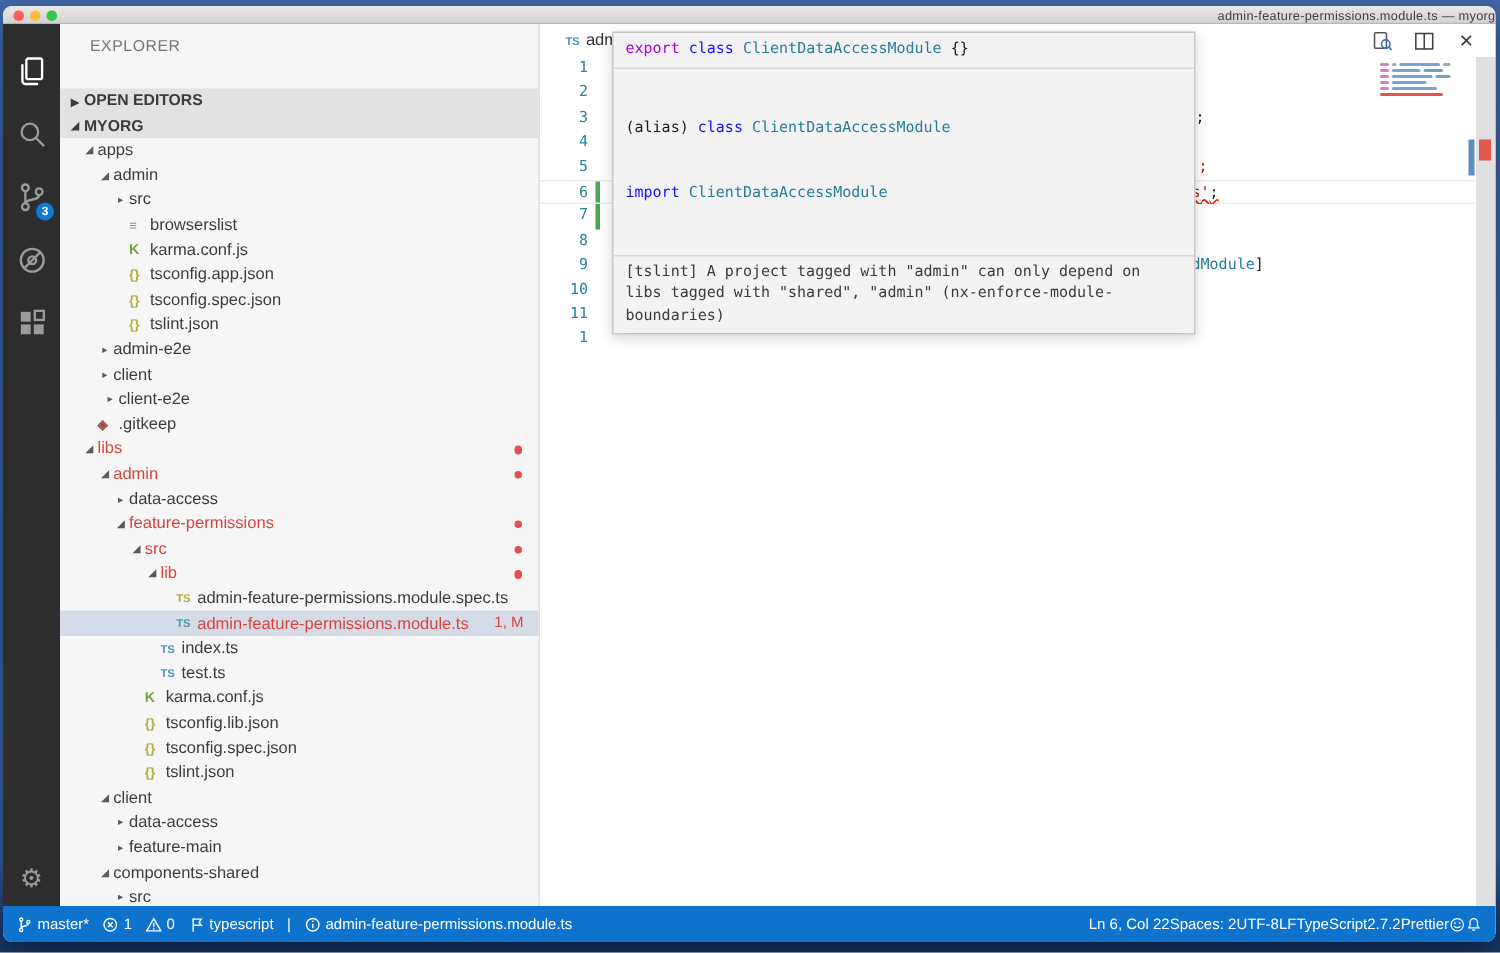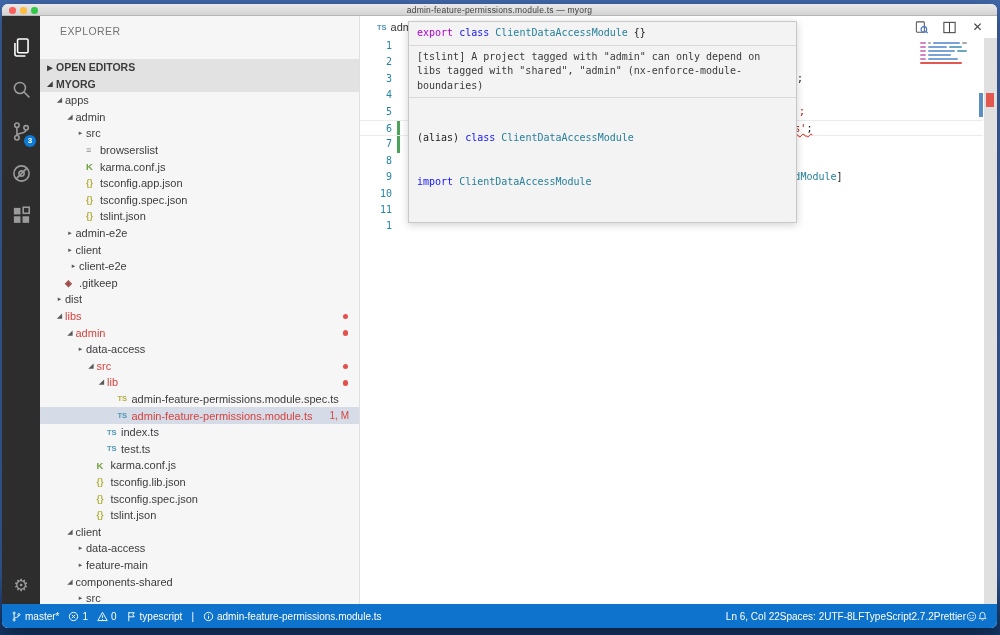--- a/index.html
+++ b/index.html
@@ -13,21 +13,21 @@
     position:absolute; left:2px; top:4px; right:3px; bottom:7px;
     border-radius:6px; overflow:hidden; background:#fff;
     box-shadow:0 8px 22px rgba(0,0,0,.45);
     display:flex; flex-direction:column;
   }
   
   .titlebar {
     height:12px; flex:0 0 12px;
     background:linear-gradient(#e9e9e9,#d3d3d3);
     border-bottom:1px solid #b6b6b6;
-    position:relative; display:flex; align-items:center; justify-content:center;
+    position:relative; display:flex; align-items:center; justify-content:flex-end;
   }
   .titlebar .title { font-size:8.5px; color:#404040; letter-spacing:.2px; }
   .lights { position:absolute; left:7px; top:3px; display:flex; gap:4.5px; }
   .light { width:6.5px; height:6.5px; border-radius:50%; }
   .light.red{ background:#fc605c; } .light.yellow{ background:#fdbc40; } .light.green{ background:#34c84a; }
   
   .main { flex:1; display:flex; min-height:0; }
   
   .activitybar { width:38px; flex:0 0 38px; background:#2d2d2d; display:flex; flex-direction:column; align-items:center; padding-top:10px; position:relative; }
   .act-item { width:38px; height:42px; display:flex; align-items:center; justify-content:center; color:#9b9b9b; position:relative; cursor:pointer; }
@@ -213,37 +213,38 @@
           </div>
           <div class="trow" style="padding-left: 28px;">
             <span class="tw">▸</span>
             <span class="lbl">client-e2e</span>
           </div>
           <div class="trow" style="padding-left: 14px;">
             <span class="tw"></span>
             <span class="ficon fi-git">◈</span>
             <span class="lbl">.gitkeep</span>
           </div>
-          <div class="trow" style="padding-left: 14px;">
-            <span class="tw">▸</span>
-            <span class="lbl">dist</span>
-          </div>
           <div class="trow red" style="padding-left: 14px;">
             <span class="tw">◢</span>
             <span class="lbl">libs</span>
             <span class="dot"></span>
           </div>
           <div class="trow red" style="padding-left: 24.5px;">
             <span class="tw">◢</span>
             <span class="lbl">admin</span>
             <span class="dot"></span>
           </div>
           <div class="trow" style="padding-left: 35px;">
             <span class="tw">▸</span>
             <span class="lbl">data-access</span>
+          </div>
+          <div class="trow red" style="padding-left: 35px;">
+            <span class="tw">◢</span>
+            <span class="lbl">feature-permissions</span>
+            <span class="dot"></span>
           </div>
           <div class="trow red" style="padding-left: 45.5px;">
             <span class="tw">◢</span>
             <span class="lbl">src</span>
             <span class="dot"></span>
           </div>
           <div class="trow red" style="padding-left: 56px;">
             <span class="tw">◢</span>
             <span class="lbl">lib</span>
             <span class="dot"></span>
@@ -384,25 +385,25 @@
               <span class="mm-seg mm-r" style="width: 42px;"></span>
             </div>
           </div>
         <div class="ruler"></div>
         <div class="mark-blue"></div>
         <div class="mark-red"></div>
       </div>
 
       <div class="hover-tip">
         <div class="tip-sec"><span class="tk-kw">export</span><span class="tk-pun"> </span><span class="tk-kb">class</span><span class="tk-pun"> </span><span class="tk-cls">ClientDataAccessModule</span><span class="tk-pun"> {}</span></div>
-        <div class="tip-sec">[tslint] A project tagged with "admin" can only depend on libs tagged with "shared", "admin" (nx-enforce-module-boundaries)</div>
         <div class="tip-sec">
           <div><span class="tk-pun">(alias) </span><span class="tk-kb">class</span><span class="tk-pun"> </span><span class="tk-cls">ClientDataAccessModule</span></div>
           <div><span class="tk-kb">import</span><span class="tk-pun"> </span><span class="tk-cls">ClientDataAccessModule</span></div>
         </div>
+        <div class="tip-sec">[tslint] A project tagged with "admin" can only depend on libs tagged with "shared", "admin" (nx-enforce-module-boundaries)</div>
       </div>
     </div>
   </div>
 
   <div class="statusbar">
     <div class="sb-left" id="sbleft">
         <span class="sb-item">
           <span style="display: flex;">
             <svg viewBox="0 0 14 14">
               <circle cx="4" cy="2.6" r="1.3" stroke="currentColor" stroke-width="1.2" fill="none"></circle>

